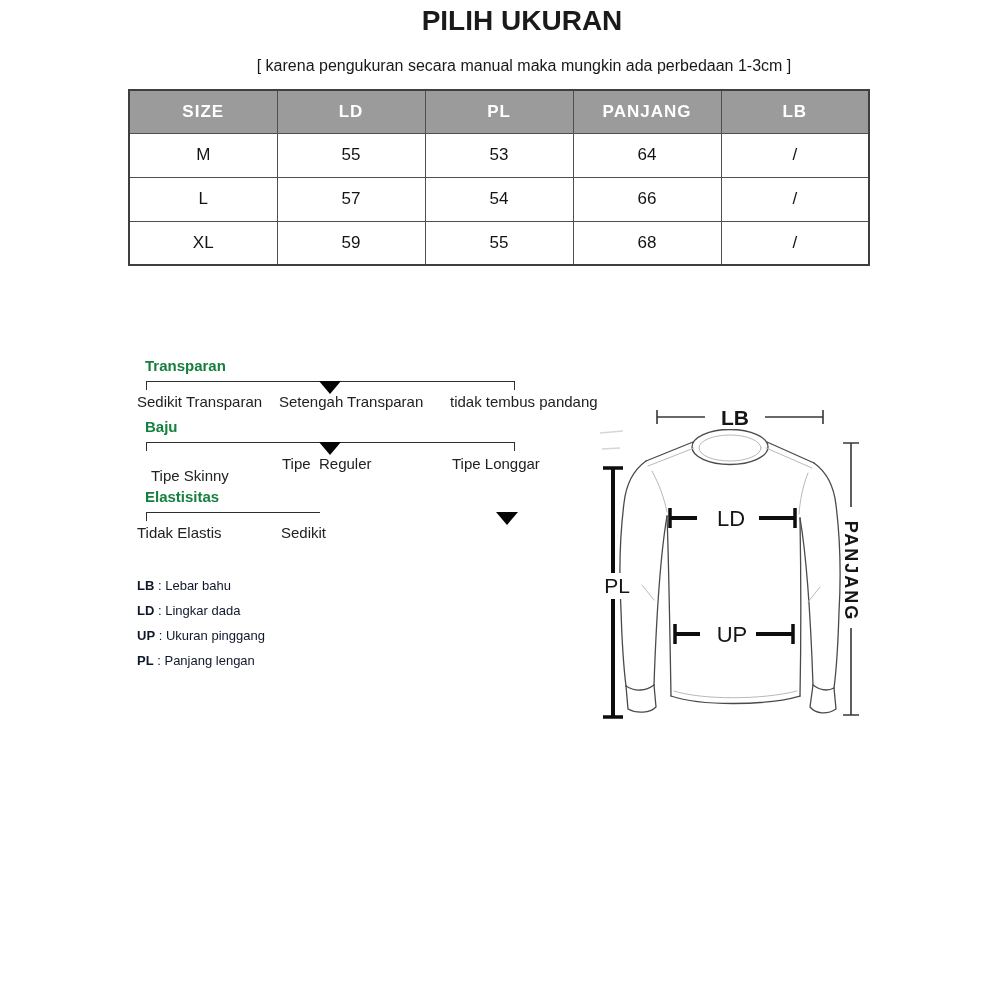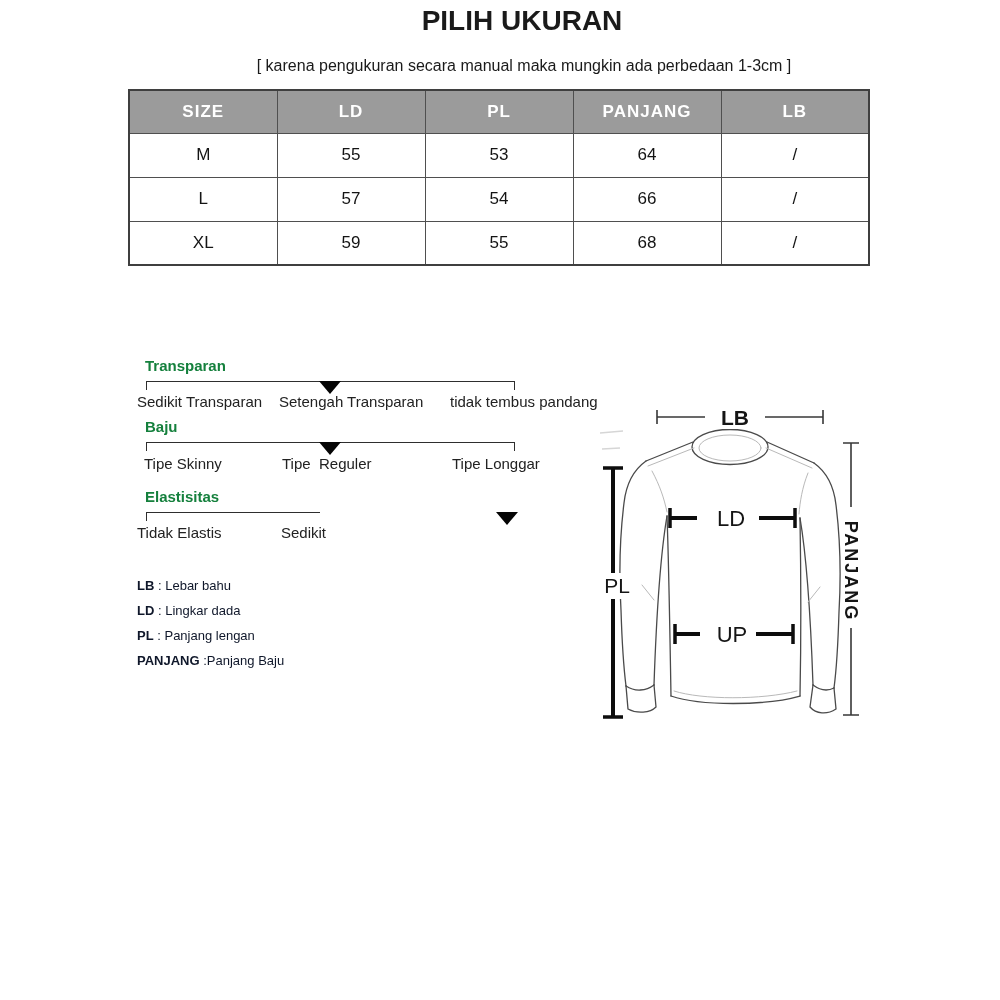--- a/index.html
+++ b/index.html
@@ -105,41 +105,41 @@
     <span class="scale-label" style="left:142px;">Setengah Transparan</span>
     <span class="scale-label" style="left:313px;">tidak tembus pandang</span>
   </div>
 </div>
 
 <div class="abs scale-block" style="top:418px;">
   <div class="scale-title">Baju</div>
   <div class="scale-line"></div>
   <div class="scale-marker" style="left:182px;"></div>
   <div class="scale-labels" style="top:37px;">
-    <span class="scale-label" style="left:7px;">Tipe Skinny</span>
+    <span class="scale-label" style="left:14px;margin-top:12px;">Tipe Skinny</span>
     <span class="scale-label" style="left:145px;">Tipe  Reguler</span>
     <span class="scale-label" style="left:315px;">Tipe Longgar</span>
   </div>
 </div>
 
 <div class="abs scale-block" style="top:488px;">
   <div class="scale-title">Elastisitas</div>
   <div class="scale-line short"></div>
   <div class="scale-marker" style="left:359px;"></div>
   <div class="scale-labels">
     <span class="scale-label" style="left:0px;">Tidak Elastis</span>
     <span class="scale-label" style="left:144px;">Sedikit</span>
   </div>
 </div>
 
 <div class="abs legend">
   <div class="legend-item"><span class="legend-abbr">LB</span><span> : </span><span>Lebar bahu</span></div>
   <div class="legend-item"><span class="legend-abbr">LD</span><span> : </span><span>Lingkar dada</span></div>
+  <div class="legend-item"><span class="legend-abbr">UP</span><span> : </span><span>Ukuran pinggang</span></div>
   <div class="legend-item"><span class="legend-abbr">PL</span><span> : </span><span>Panjang lengan</span></div>
-  <div class="legend-item"><span class="legend-abbr">PANJANG</span><span> :</span><span>Panjang Baju</span></div>
 </div>
 
 <svg class="abs diagram" viewBox="0 0 300 360">
 
   <g>
     <path class="art" d="M 10,48 L 33,46"></path>
     <path class="art" d="M 12,64 L 30,63"></path>
   </g>
 
   <g>

